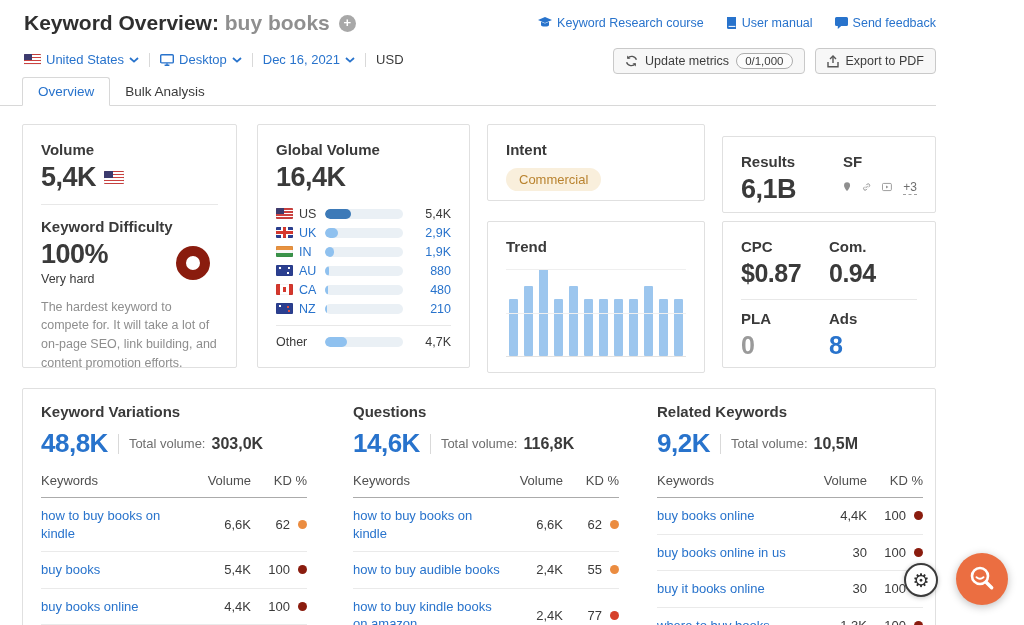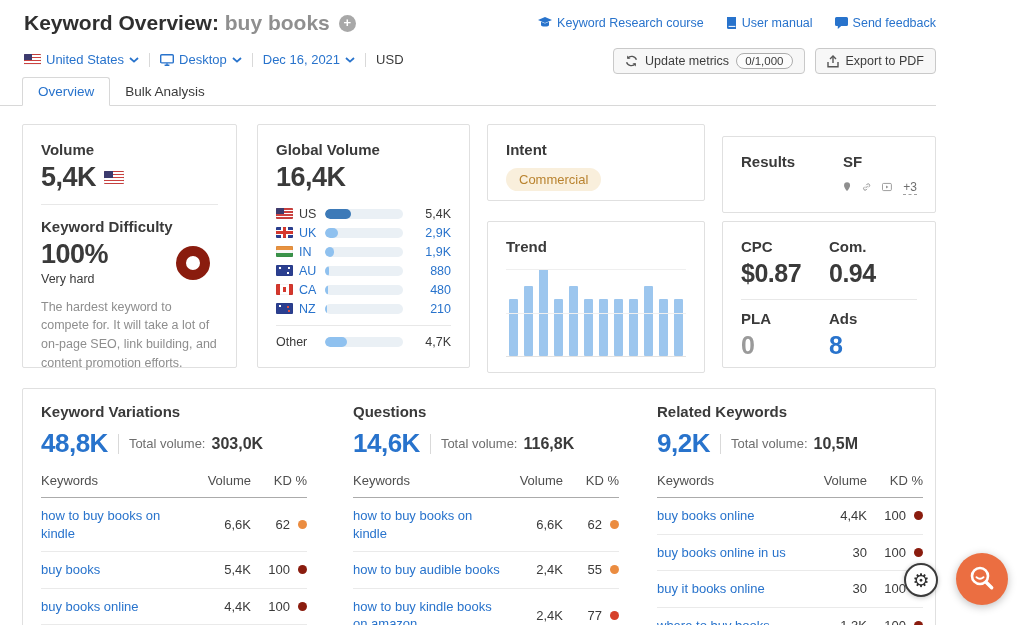--- a/index.html
+++ b/index.html
@@ -324,20 +324,21 @@
         <div class="trend-bar" style="height: 81%;"></div>
         <div class="trend-bar" style="height: 66%;"></div>
         <div class="trend-bar" style="height: 66%;"></div>
       </div>
   </section>
 
   <section class="card" id="card-results">
     <div class="two-col">
       <div>
         <div class="card-title">Results</div>
+        <div class="big-val" style="margin-top:5px">6,1B</div>
       </div>
       <div>
         <div class="card-title">SF</div>
         <div class="sf-icons">
           <svg width="14" height="16" viewBox="0 0 14 16">
               <path d="M7 0a5.2 5.2 0 0 1 5.2 5.2C12.2 9 7 15 7 15S1.8 9 1.8 5.2A5.2 5.2 0 0 1 7 0z" fill="#8f8f8f"></path>
             </svg>
           <svg width="16" height="16" viewBox="0 0 16 16" fill="none" stroke="#8f8f8f" stroke-width="1.6" stroke-linecap="round">
               <path d="M6.5 9.5l3-3"></path>
               <path d="M7.7 4.3l1.2-1.2a2.7 2.7 0 0 1 3.8 3.8L11.5 8.1"></path>

